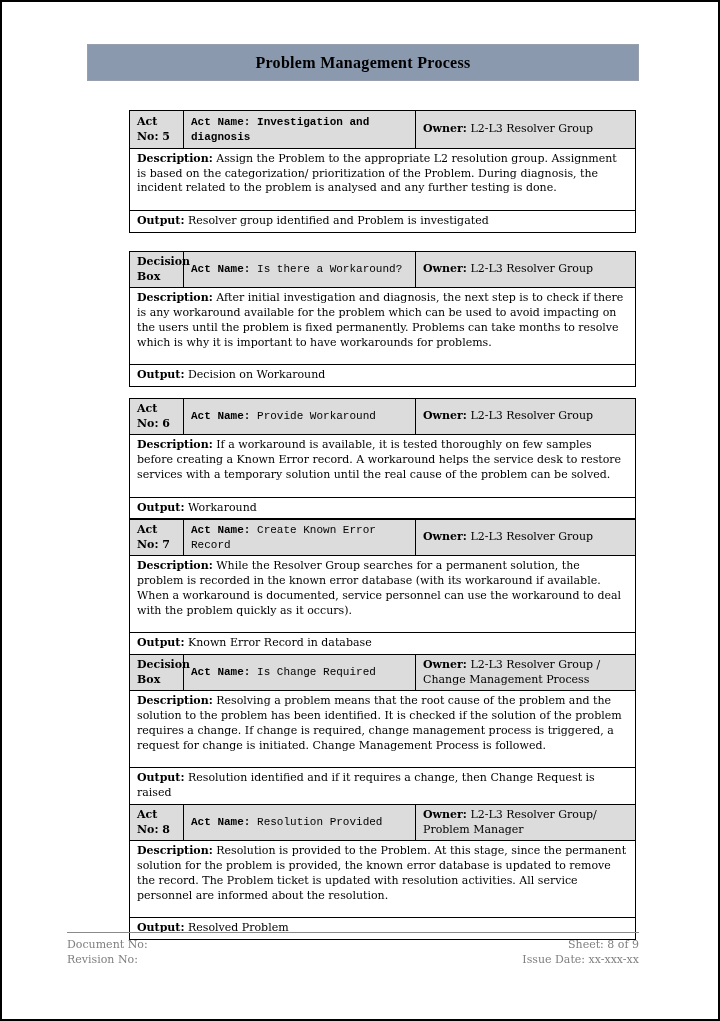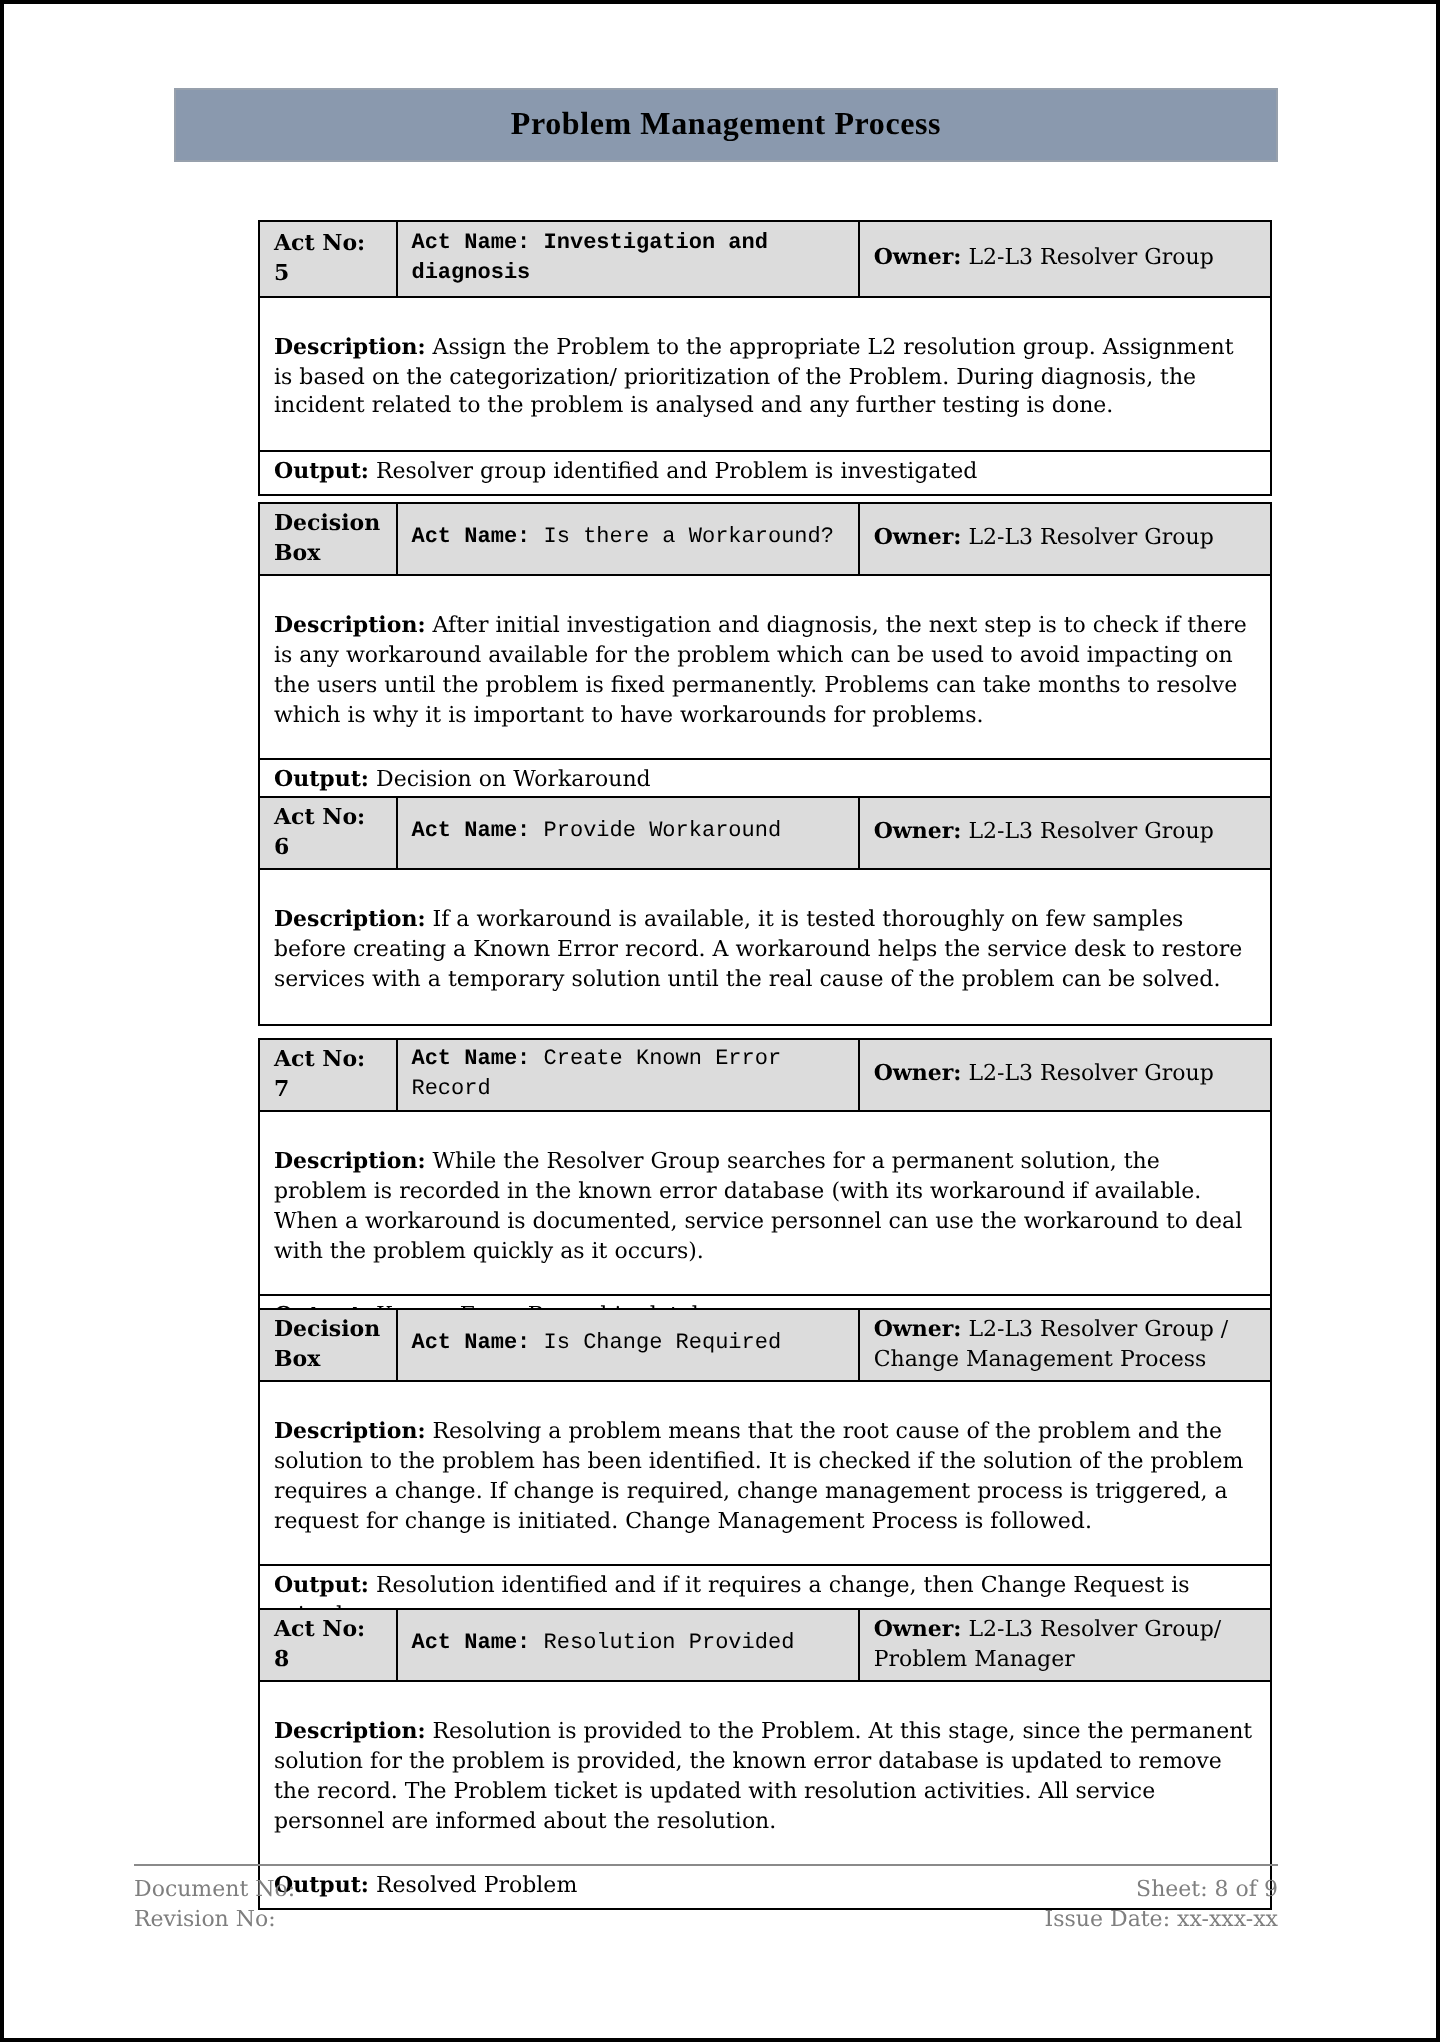--- a/index.html
+++ b/index.html
@@ -35,25 +35,25 @@
     box-sizing:border-box;background:#fff;
   }
   .row.head{
     border-top:1.5px solid #000;
     background:#DCDCDC;
     min-height:28px;
   }
   .row.head.tall{min-height:39px;}
   .cell{box-sizing:border-box;display:flex;align-items:center;}
   .cell .t{padding:3px 7px;}
-  .c1{width:69px;border-right:1.5px solid #000;}
+  .c1{width:54px;border-right:1.5px solid #000;}
   .c2{width:232px;border-right:1.5px solid #000;font-family:Liberation Mono, monospace;}
   .c3{width:206px;}
   .cell.full{width:100%;display:block;}
-  .desc .t{padding:3px 7px 14px 7px;margin-top:15px;}
+  .desc .t{padding:3px 7px 14px 7px;}
   .out  .t{padding:3px 7px 3px 7px;}
   .b{font-weight:bold;}
   
   .footer{
     position:absolute;left:65px;top:930px;width:572px;
     border-top:1px solid #8a8a8a;
     padding-top:4px;
     display:flex;justify-content:space-between;
     font-size:11px;line-height:15px;color:#7F7F7F;
   }
@@ -126,20 +126,25 @@
         </div>
       <div class="cell c3">
           <div class="t"><span class="b">Owner:</span> <span>L2-L3 Resolver Group</span></div>
         </div>
     </div>
     <div class="row desc">
       <div class="cell full">
           <div class="t"><span class="b">Description:</span> <span>If a workaround is available, it is tested thoroughly on few samples before creating a Known Error record. A workaround helps the service desk to restore services with a temporary solution until the real cause of the problem can be solved.</span></div>
         </div>
     </div>
+    <div class="row out">
+      <div class="cell full">
+          <div class="t"><span class="b">Output:</span> <span>Workaround</span></div>
+        </div>
+    </div>
   </section>
 
   <section class="block" style="top:517px">
     <div class="row head">
       <div class="cell c1">
           <div class="t"><span class="b">Act No: 7</span></div>
         </div>
       <div class="cell c2">
           <div class="t"><span class="b">Act Name:</span> <span>Create Known Error Record</span></div>
         </div>

